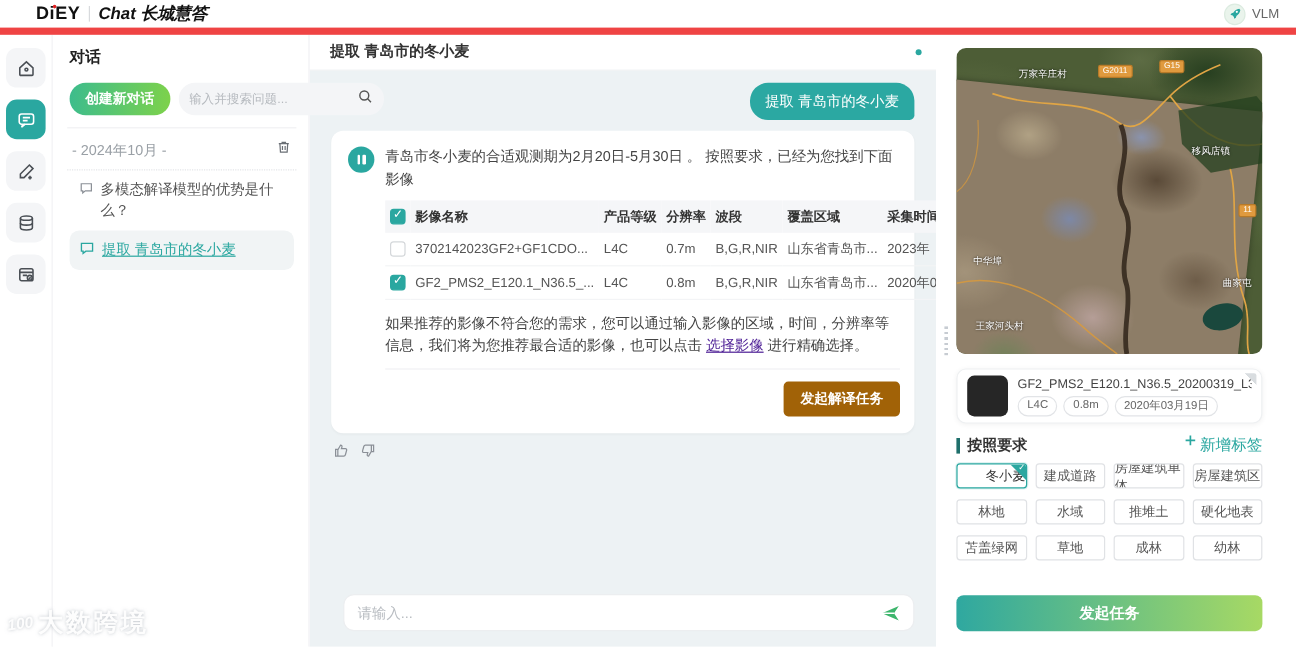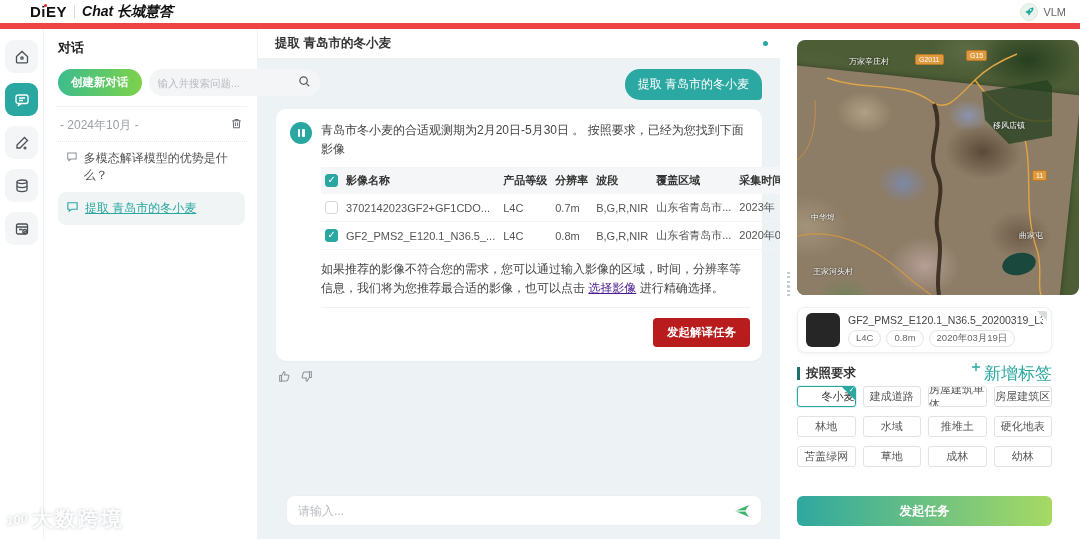--- a/index.html
+++ b/index.html
@@ -57,32 +57,32 @@
   .img-table { width:100%; border-collapse:collapse; margin:9px 0 10px 0; font-size:11px; color:#555; }
   .img-table th { background:#f5f6f8; color:#333; font-weight:bold; text-align:left; padding:6px 4px; white-space:nowrap; }
   .img-table td { padding:6px 4px; border-bottom:1px solid #f3f4f6; white-space:nowrap; overflow:hidden; text-overflow:ellipsis; }
   .img-table .cbc { width:26px; }
   .cb { display:inline-block; width:13px; height:13px; border:1px solid #d4d7da; border-radius:3px; background:#fff; vertical-align:middle; position:relative; cursor:pointer; }
   .cb.checked { background:#2aa7a0; border-color:#2aa7a0; }
   .cb.checked::after { content:"✓"; position:absolute; left:1.5px; top:-1.5px; color:#fff; font-size:10px; }
   .link { color:#4c1d95; text-decoration:underline; cursor:pointer; }
   .ai-sep { border-top:1px solid #f0f1f3; margin:10px 0 10px 0; }
   .task-row { display:flex; justify-content:flex-end; }
-  .task-btn { background:#b91c1c; color:#fff; border:none; border-radius:4px; font-size:11.5px; font-weight:bold; padding:7px 14px; cursor:pointer; }
+  .task-btn { background:#a16207; color:#fff; border:none; border-radius:4px; font-size:11.5px; font-weight:bold; padding:7px 14px; cursor:pointer; }
   .feedback { display:flex; gap:9px; margin:8px 0 0 2px; }
   .fb-icon { cursor:pointer; }
   .input-bar { position:absolute; left:28px; right:18px; bottom:13px; height:31px; background:#fff; border:1px solid #eceef0; border-radius:9px; display:flex; align-items:center; padding:0 11px; gap:8px; }
   .input-bar input { flex:1; border:none; outline:none; font-size:12px; color:#8b5cf6; background:transparent; }
   .input-bar input::placeholder { color:#b9bdc2; }
   .send-btn { cursor:pointer; display:flex; align-items:center; }
 
   
   .panel { position:absolute; left:780px; top:29px; width:300px; height:510px; background:#fff; z-index:20; }
   .grip { position:absolute; left:7px; top:243px; width:3px; height:24px; background:repeating-linear-gradient(to bottom,#c7ccd2 0 2px,transparent 2px 4.5px); }
-  .map { position:absolute; left:17px; top:11px; width:282px; height:255px; border-radius:8px; overflow:hidden;
+  .map { position:absolute; left:17px; top:11px; width:255px; height:255px; border-radius:8px; overflow:hidden;
     background:#4d5d36;
     background-image:
       radial-gradient(70px 45px at 82% 8%, #273f20 0%, rgba(39,63,32,0) 70%),
       radial-gradient(90px 60px at 5% 20%, #5a6a41 0%, rgba(90,106,65,0) 70%),
       radial-gradient(60px 40px at 95% 55%, #54663c 0%, rgba(84,102,60,0) 70%),
       radial-gradient(80px 55px at 20% 92%, #3f5230 0%, rgba(63,82,48,0) 70%),
       radial-gradient(50px 35px at 60% 4%, #5d6c44 0%, rgba(93,108,68,0) 70%);
   }
   .tile { position:absolute; left:-7%; top:13%; width:108%; height:104%; transform:rotate(6deg); transform-origin:30% 0;
     background:#8d7d67;
@@ -105,21 +105,21 @@
   .img-card { position:absolute; left:17px; top:278px; width:255px; height:46px; background:#fff; border:1px solid #eef0f2; border-radius:8px; box-shadow:0 1px 4px rgba(0,0,0,.05); display:flex; align-items:center; gap:8px; padding:0 8px; }
   .thumb { width:34px; height:34px; background:#262626; border-radius:6px; flex:0 0 34px; }
   .img-card-body { flex:1; min-width:0; }
   .img-name { font-size:10.5px; color:#444; white-space:nowrap; overflow:hidden; }
   .chip-row { display:flex; gap:5px; margin-top:4px; }
   .chip { font-size:9.5px; color:#666; border:1px solid #e2e4e7; border-radius:9px; padding:1px 7px; white-space:nowrap; }
   .fold { position:absolute; right:4px; top:3px; width:10px; height:10px; background:linear-gradient(225deg,#d9dde0 50%,transparent 50%); border-radius:0 2px 0 0; }
 
   .labels-head { position:absolute; left:17px; top:333px; width:255px; display:flex; justify-content:space-between; align-items:center; }
   .labels-title { font-size:12.5px; color:#333; font-weight:bold; border-left:3px solid #1e6f6b; padding-left:6px; line-height:13px; }
-  .add-label { font-size:17px; color:#2aa7a0; cursor:pointer; display:flex; align-items:flex-start; gap:3px; }
+  .add-label { font-size:13px; color:#2aa7a0; cursor:pointer; display:flex; align-items:flex-start; gap:3px; }
   .tag-grid { position:absolute; left:17px; top:357px; width:255px; display:grid; grid-template-columns:repeat(4,1fr); gap:9px 7px; }
   .tag { height:21px; background:#fff; border:1px solid #e0e2e5; border-radius:3px; font-size:11px; color:#555; display:flex; align-items:center; justify-content:center; cursor:pointer; position:relative; overflow:hidden; }
   .tag.selected { border-color:#2aa7a0; color:#333; box-shadow:0 0 0 1px rgba(42,167,160,.15);justify-content:flex-end; }
   .tag.selected .tag-corner { position:absolute; right:0; top:0; width:0; height:0; border-top:13px solid #2aa7a0; border-left:13px solid transparent; }
   .tag.selected .tag-corner::after { content:"✓"; position:absolute; right:0px; top:-14px; font-size:7px; color:#fff; }
   .launch-btn { position:absolute; left:17px; bottom:13px; width:255px; height:30px; border:none; border-radius:6px; background:linear-gradient(90deg,#2fa8a0,#a7d964); color:#fff; font-size:12.5px; font-weight:bold; cursor:pointer; }
 
   
   .watermark { position:absolute; left:6px; bottom:6px; display:flex; align-items:center; gap:4px; z-index:40; color:#fdfdfd; text-shadow:0 0 3px rgba(140,150,160,.55); pointer-events:none; }
   .wm-icon { font-size:13px; font-weight:bold; font-style:italic; transform:rotate(-8deg); }

